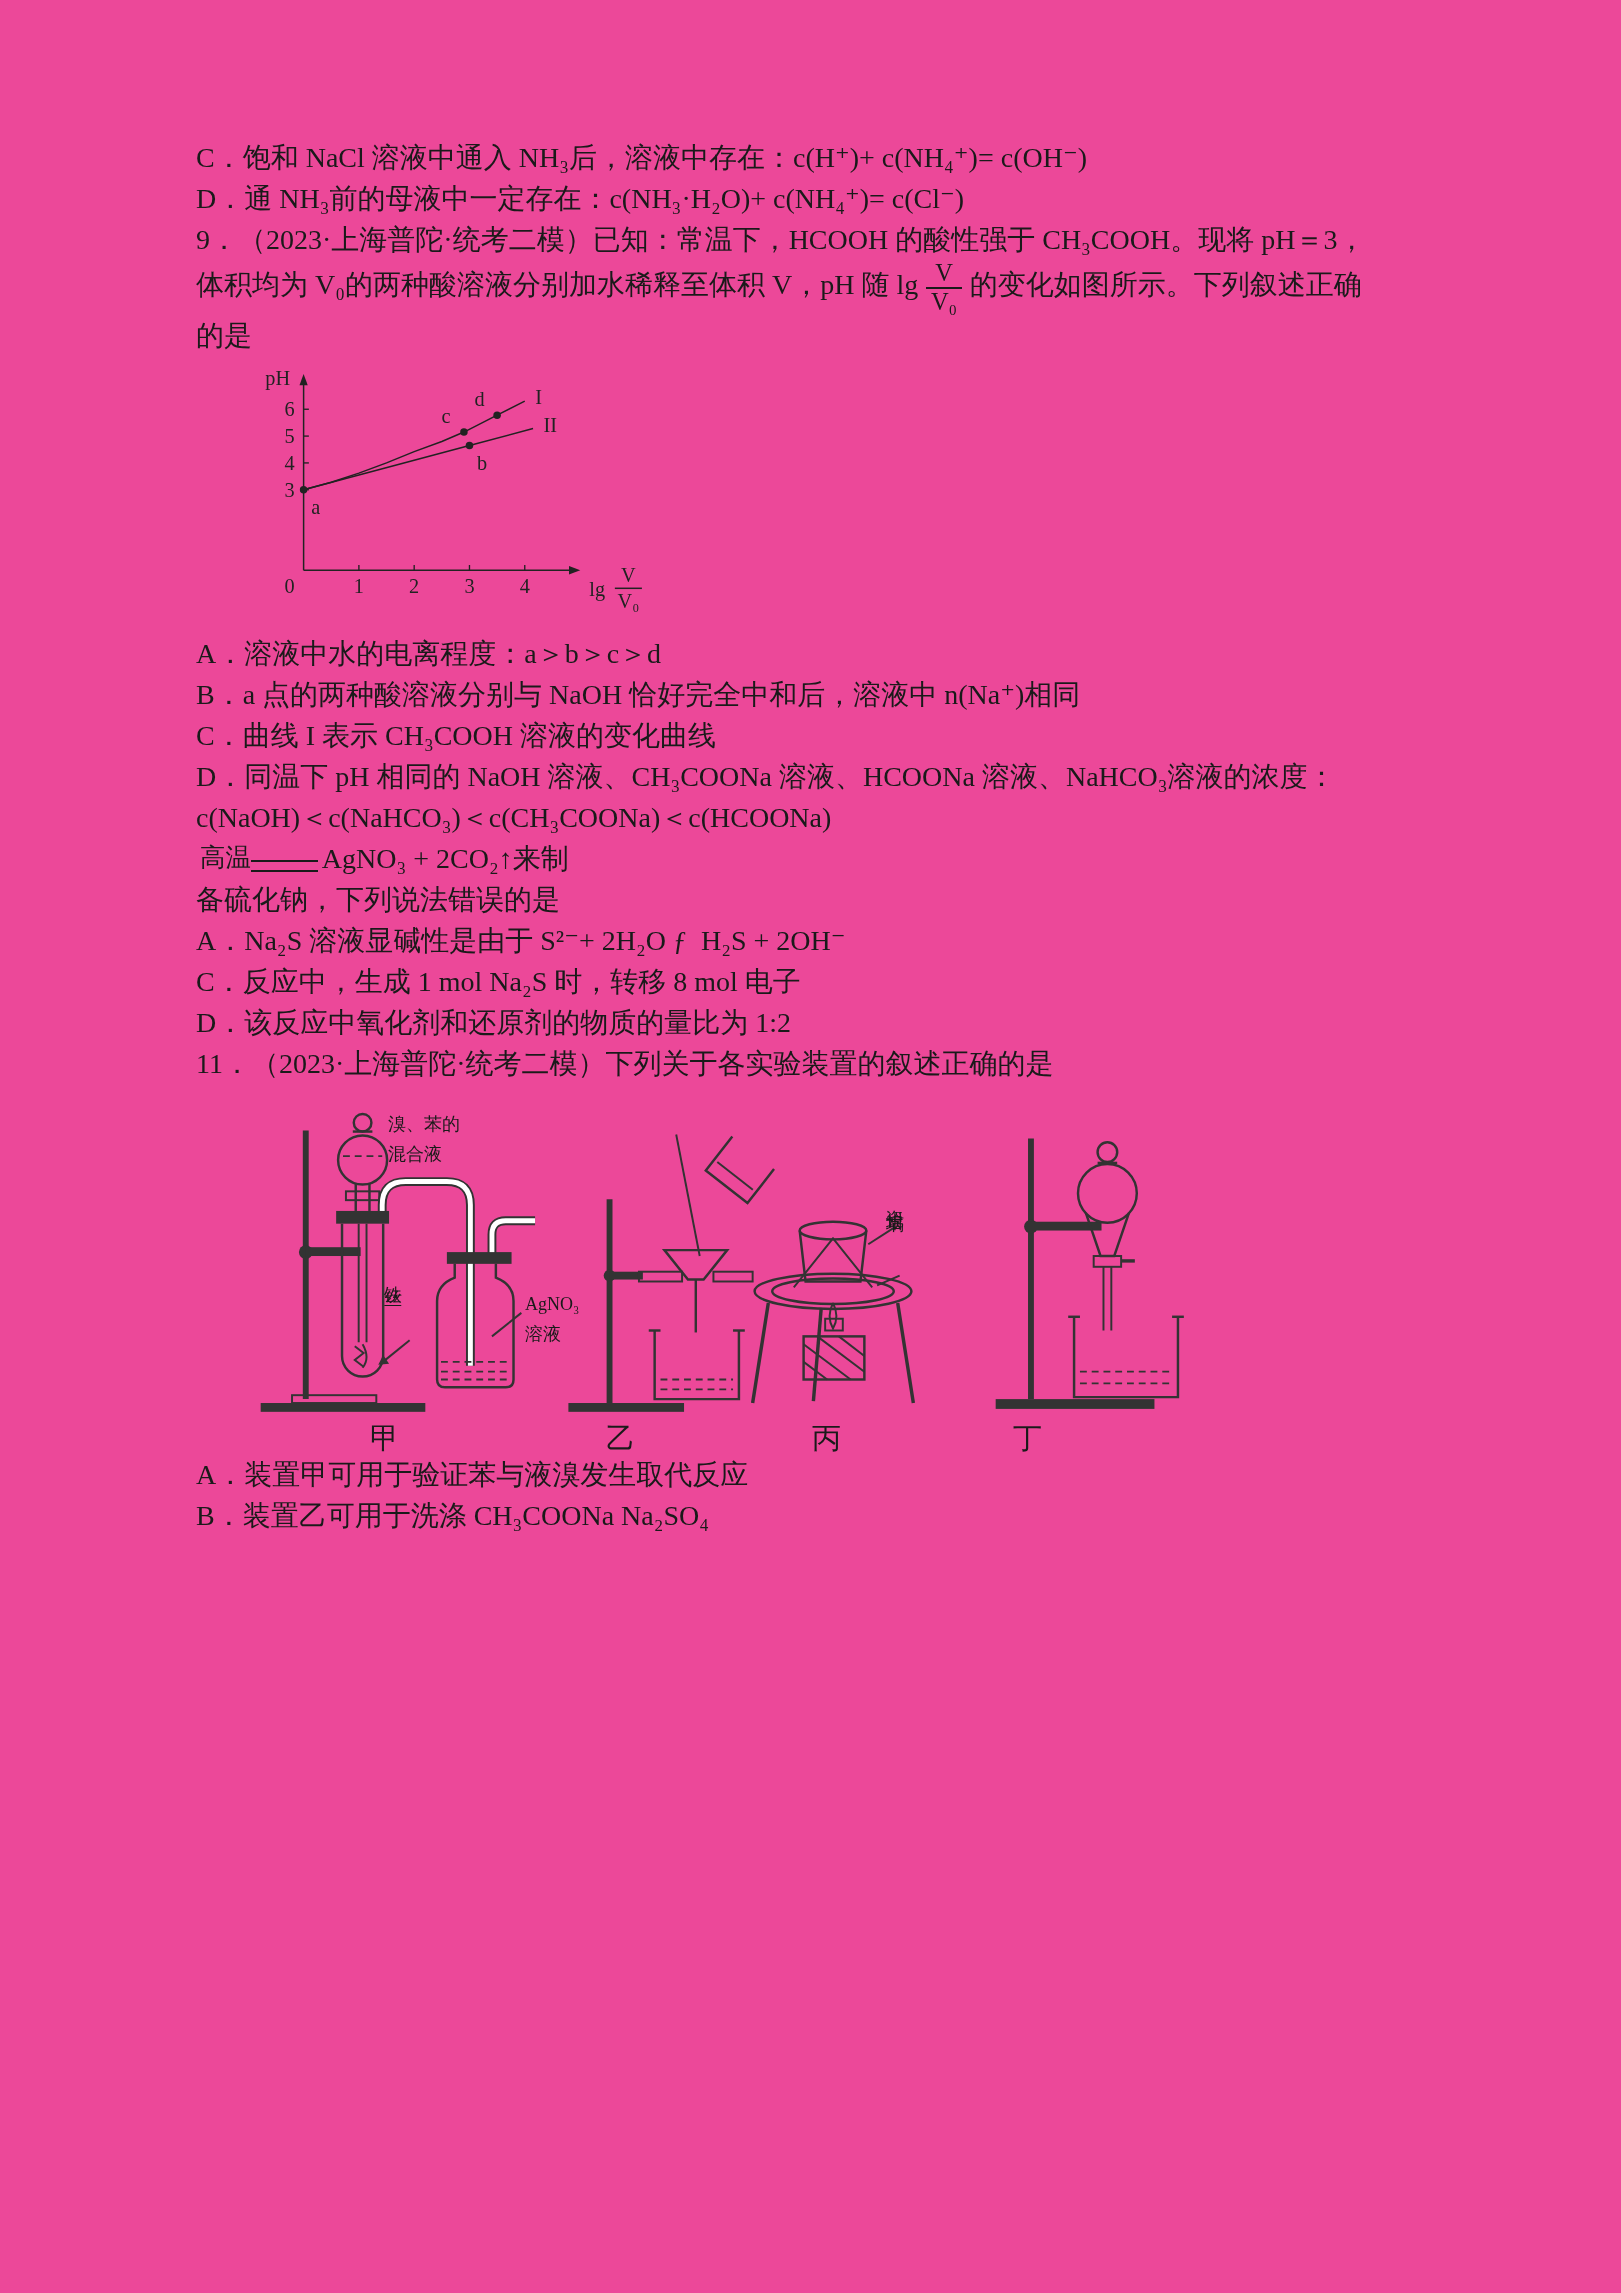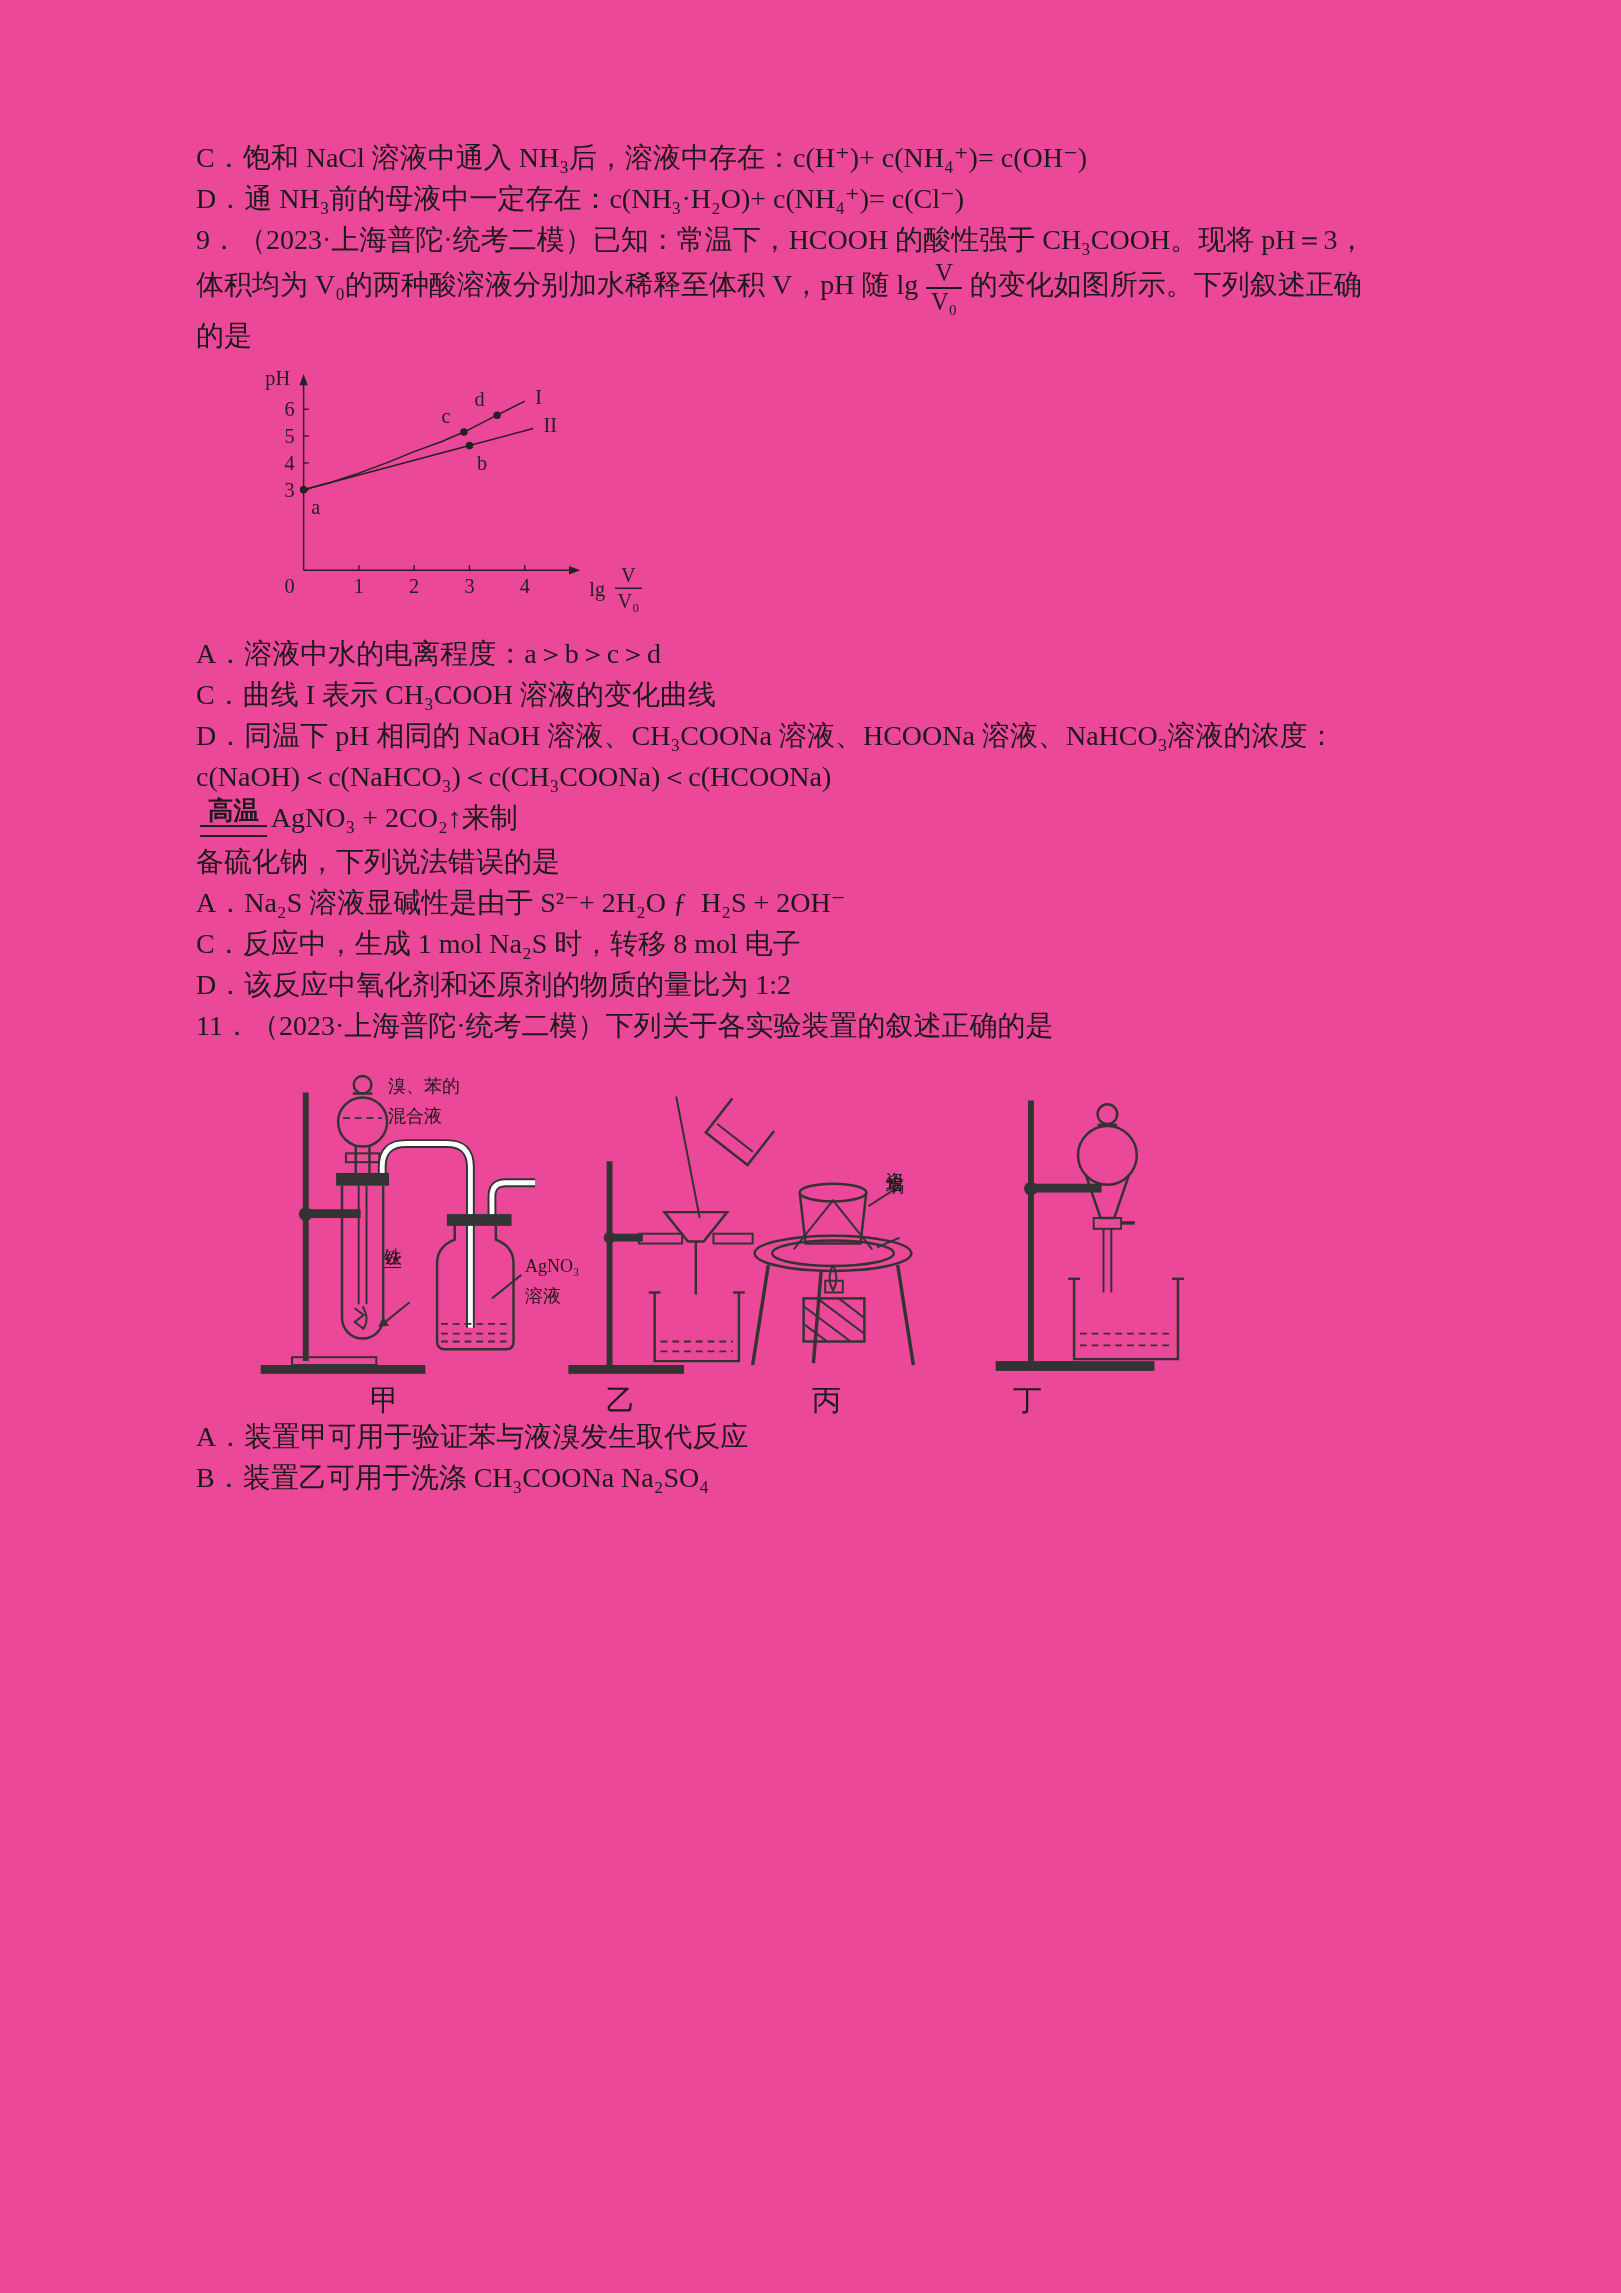--- a/index.html
+++ b/index.html
@@ -25,22 +25,22 @@
   .mt50{margin-top:49px}.mt40{margin-top:39px}.mt36{margin-top:35px}
   .mt30{margin-top:29px}.mt28{margin-top:27.4px}.mt24{margin-top:23.5px}
   .mt22{margin-top:21.6px}.mt18{margin-top:17.6px}.mt60{margin-top:59px}
   .stem3{line-height:69px;}
   .wrap2{line-height:65px;}
   
   .frac{display:inline-flex;flex-direction:column;align-items:center;
         vertical-align:middle;margin:0 7.8px;font-size:24.5px;line-height:26.5px;}
   .frac .den{border-top:2px solid #1a1a1a;padding:0 4.9px;}
   
-  .rxn{display:inline-flex;flex-direction:column;align-items:center;
-       vertical-align:middle;margin:0 3.9px;position:relative;top:-3.9px;font-weight:bold;}
+  .rxn{display:inline-flex;align-items:flex-end;
+       vertical-align:middle;margin:0 3.9px;position:relative;top:-3.9px;}
   .rxn .cond{font-size:25.5px;line-height:29px;}
   .rxn .dbl{width:67px;height:7.8px;border-top:2.9px solid #1a1a1a;
             border-bottom:2.9px solid #1a1a1a;}
   
   .chart-box{width:421px;margin:0 0 13.7px 61px;}
   .chart-box svg{width:421px;height:auto;display:block;}
   .chart-box line,.chart-box polyline{stroke:#222;stroke-width:2;fill:none;}
   .chart-box .tk{stroke-width:1.8;}
   .chart-box text{fill:#222;stroke:none;font-size:27px;
       font-family:"Liberation Serif","DejaVu Serif",serif;}
@@ -107,20 +107,21 @@
         <circle cx="282.625" cy="119.02083333333331" r="5"></circle>
         <text x="292.625" y="151.02083333333331">b</text>
         <circle cx="275.2708333333333" cy="101.17361111111111" r="5"></circle>
         <text x="245.27083333333331" y="89.17361111111111">c</text>
         <circle cx="319.39583333333337" cy="78.6861111111111" r="5"></circle>
         <text x="289.39583333333337" y="66.6861111111111">d</text>
       </svg>
     </div>
 
   <p class="line opt mt18">A．溶液中水的电离程度：a＞b＞c＞d</p>
+  <p class="line opt mt24">B．a 点的两种酸溶液分别与 NaOH 恰好完全中和后，溶液中 n(Na⁺)相同</p>
   <p class="line opt mt24">C．曲线 I 表示 CH₃COOH 溶液的变化曲线</p>
   <p class="line opt wrap2 mt22">D．同温下 pH 相同的 NaOH 溶液、CH₃COONa 溶液、HCOONa 溶液、NaHCO₃溶液的浓度：c(NaOH)＜c(NaHCO₃)＜c(CH₃COONa)＜c(HCOONa)</p>
 
   <p class="line mt30"><span class="rxn"><span class="cond">高温</span><span class="dbl"></span></span><span>AgNO₃ + 2CO₂↑来制</span></p>
   <p class="line mt60">备硫化钠，下列说法错误的是</p>
 
   <p class="line opt mt24">A．Na₂S 溶液显碱性是由于 S²⁻+ 2H₂O ƒ  H₂S + 2OH⁻</p>
   <p class="line opt mt24">C．反应中，生成 1 mol Na₂S 时，转移 8 mol 电子</p>
   <p class="line opt mt24">D．该反应中氧化剂和还原剂的物质的量比为 1:2</p>
 

